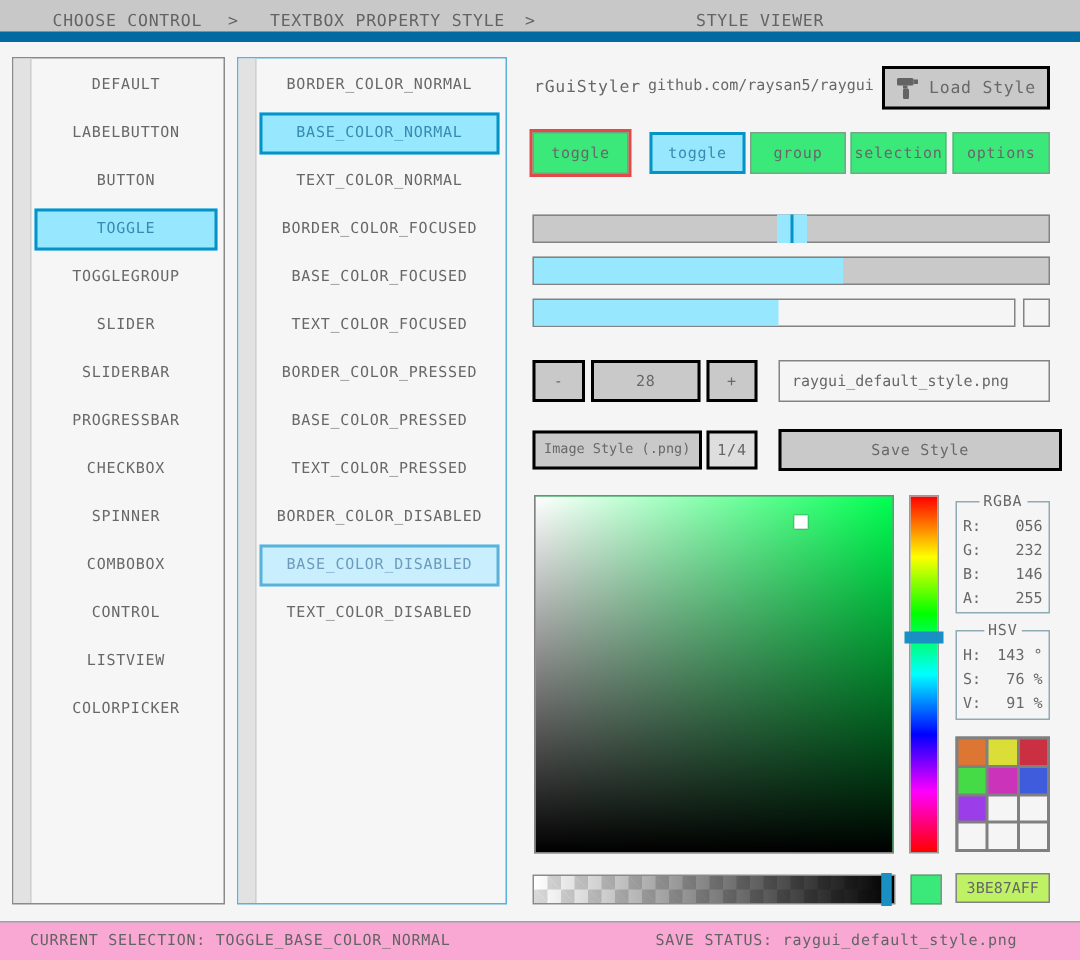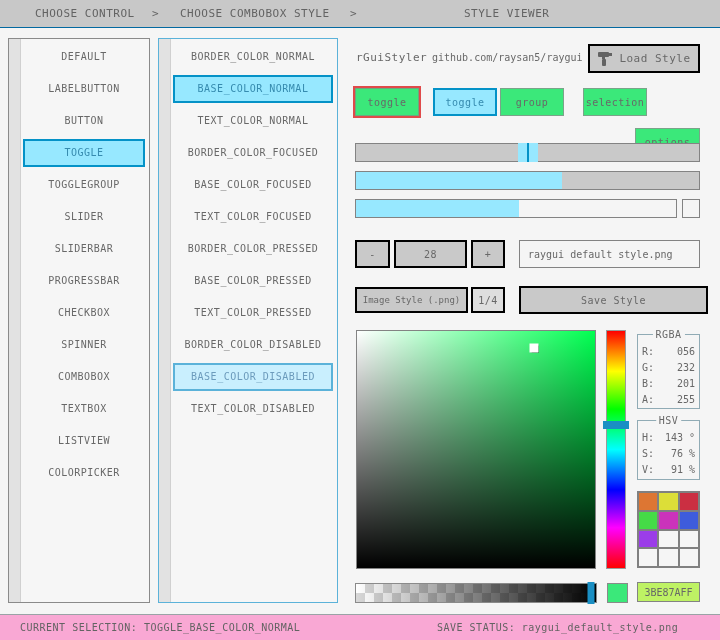--- a/index.html
+++ b/index.html
@@ -11,21 +11,21 @@
     color: #686868;
     background: #f5f5f5;
     position: relative;
     overflow: hidden;
   }
   :root { --hue: #00ff51; }
 
   
   .topbar {
     position: absolute; left: 0; top: 0; width: 720px; height: 28px;
-    background: #c8c8c8; border-bottom: 1px solid #0369a1;
+    background: #c8c8c8; border-bottom: 7px solid #0369a1;
   }
   .topbar span { position: absolute; line-height: 27px; font-size: 11px; color: #636363; }
   .crumb1 { left: 35px; }
   .sep1   { left: 152px; }
   .crumb2 { left: 180px; }
   .sep2   { left: 350px; }
   .crumb3 { left: 464px; }
 
   .statusbar {
     position: absolute; left: 0; top: 614px; width: 720px; height: 26px;
@@ -67,21 +67,21 @@
 
   .tbtn {
     position: absolute; top: 88px; height: 28px; width: 64px;
     display: flex; align-items: center; justify-content: center;
     background: #3be87a; border: 1px solid #7ba389; color: #686868; font-size: 10px;
   }
   .tbtn-edited { left: 355px; border: 1px solid #6aa87f; outline: 2px solid #e04a4a; }
   .tbtn-active { left: 433px; background: #97e8ff; border: 2px solid #0492c7; color: #368baf; }
   .tbtn-3 { left: 500px; }
   .tbtn-4 { left: 567px; }
-  .tbtn-5 { left: 635px; width: 65px; margin-top: 40px; }
+  .tbtn-5 { left: 635px; width: 65px; }
 
   .slider {
     position: absolute; left: 355px; width: 345px; height: 19px;
     background: #c9c9c9; border: 1px solid #838383;
   }
   .slider-plain { top: 143px; }
   .slider-bar   { top: 171px; }
   .slider-handle {
     position: absolute; top: -1px; height: 19px; width: 20px;
     background: #97e8ff; transform: translateX(-50%);
@@ -185,40 +185,40 @@
     font-family: "DejaVu Sans Mono", monospace; font-size: 10px; letter-spacing: 0;
     text-align: center; outline: none; padding: 0;
   }
 </style>
 </head>
 <body>
 
 <div class="topbar">
   <span class="crumb1">CHOOSE CONTROL</span>
   <span class="sep1">&gt;</span>
-  <span class="crumb2">CHOOSE COMBOBOX STYLE</span>
+  <span class="crumb2">TEXTBOX PROPERTY STYLE</span>
   <span class="sep2">&gt;</span>
   <span class="crumb3">STYLE VIEWER</span>
 </div>
 
 <div class="panel panel-controls">
   <div class="scrollstrip"></div>
   <div class="items">
     <div class="item">DEFAULT</div>
     <div class="item">LABELBUTTON</div>
     <div class="item">BUTTON</div>
     <div class="item selected">TOGGLE</div>
     <div class="item">TOGGLEGROUP</div>
     <div class="item">SLIDER</div>
     <div class="item">SLIDERBAR</div>
     <div class="item">PROGRESSBAR</div>
     <div class="item">CHECKBOX</div>
     <div class="item">SPINNER</div>
     <div class="item">COMBOBOX</div>
-    <div class="item">TEXTBOX</div>
+    <div class="item">CONTROL</div>
     <div class="item">LISTVIEW</div>
     <div class="item">COLORPICKER</div>
   </div>
 </div>
 
 <div class="panel panel-props">
   <div class="scrollstrip"></div>
   <div class="items">
     <div class="item">BORDER_COLOR_NORMAL</div>
     <div class="item selected">BASE_COLOR_NORMAL</div>
@@ -244,21 +244,21 @@
     <rect x="12" y="2" width="3" height="3" fill="#636363"></rect>
     <rect x="5" y="6" width="3" height="2" fill="#636363"></rect>
     <rect x="5" y="8" width="4" height="7" rx="1" fill="#636363"></rect>
   </svg>
   <span>Load Style</span>
 </div>
 
 <div class="tbtn tbtn-edited" style="background: rgb(59, 232, 122);">toggle</div>
 <div class="tbtn tbtn-active">toggle</div>
 <div class="tbtn tbtn-3" style="background: rgb(59, 232, 122);">group</div>
-<div class="tbtn tbtn-4" style="background: rgb(59, 232, 122); margin-left: 16px;">selection</div>
+<div class="tbtn tbtn-4" style="background: rgb(59, 232, 122);">selection</div>
 <div class="tbtn tbtn-5" style="background: rgb(59, 232, 122);">options</div>
 
 <div class="slider slider-plain">
   <div class="slider-handle" style="left: 50%;"></div>
 </div>
 <div class="slider slider-bar">
   <div class="fill" style="width: 60%;"></div>
 </div>
 <div class="progress">
   <div class="fill" style="width: 51%;"></div>
@@ -287,21 +287,21 @@
     <div class="gb-row">
         <span>R:</span>
         <span>056</span>
       </div>
     <div class="gb-row">
         <span>G:</span>
         <span>232</span>
       </div>
     <div class="gb-row">
         <span>B:</span>
-        <span>201</span>
+        <span>146</span>
       </div>
     <div class="gb-row">
         <span>A:</span>
         <span>255</span>
       </div>
   </div>
 </div>
 
 <div class="groupbox gb-hsv">
   <span class="gb-title">HSV</span>

